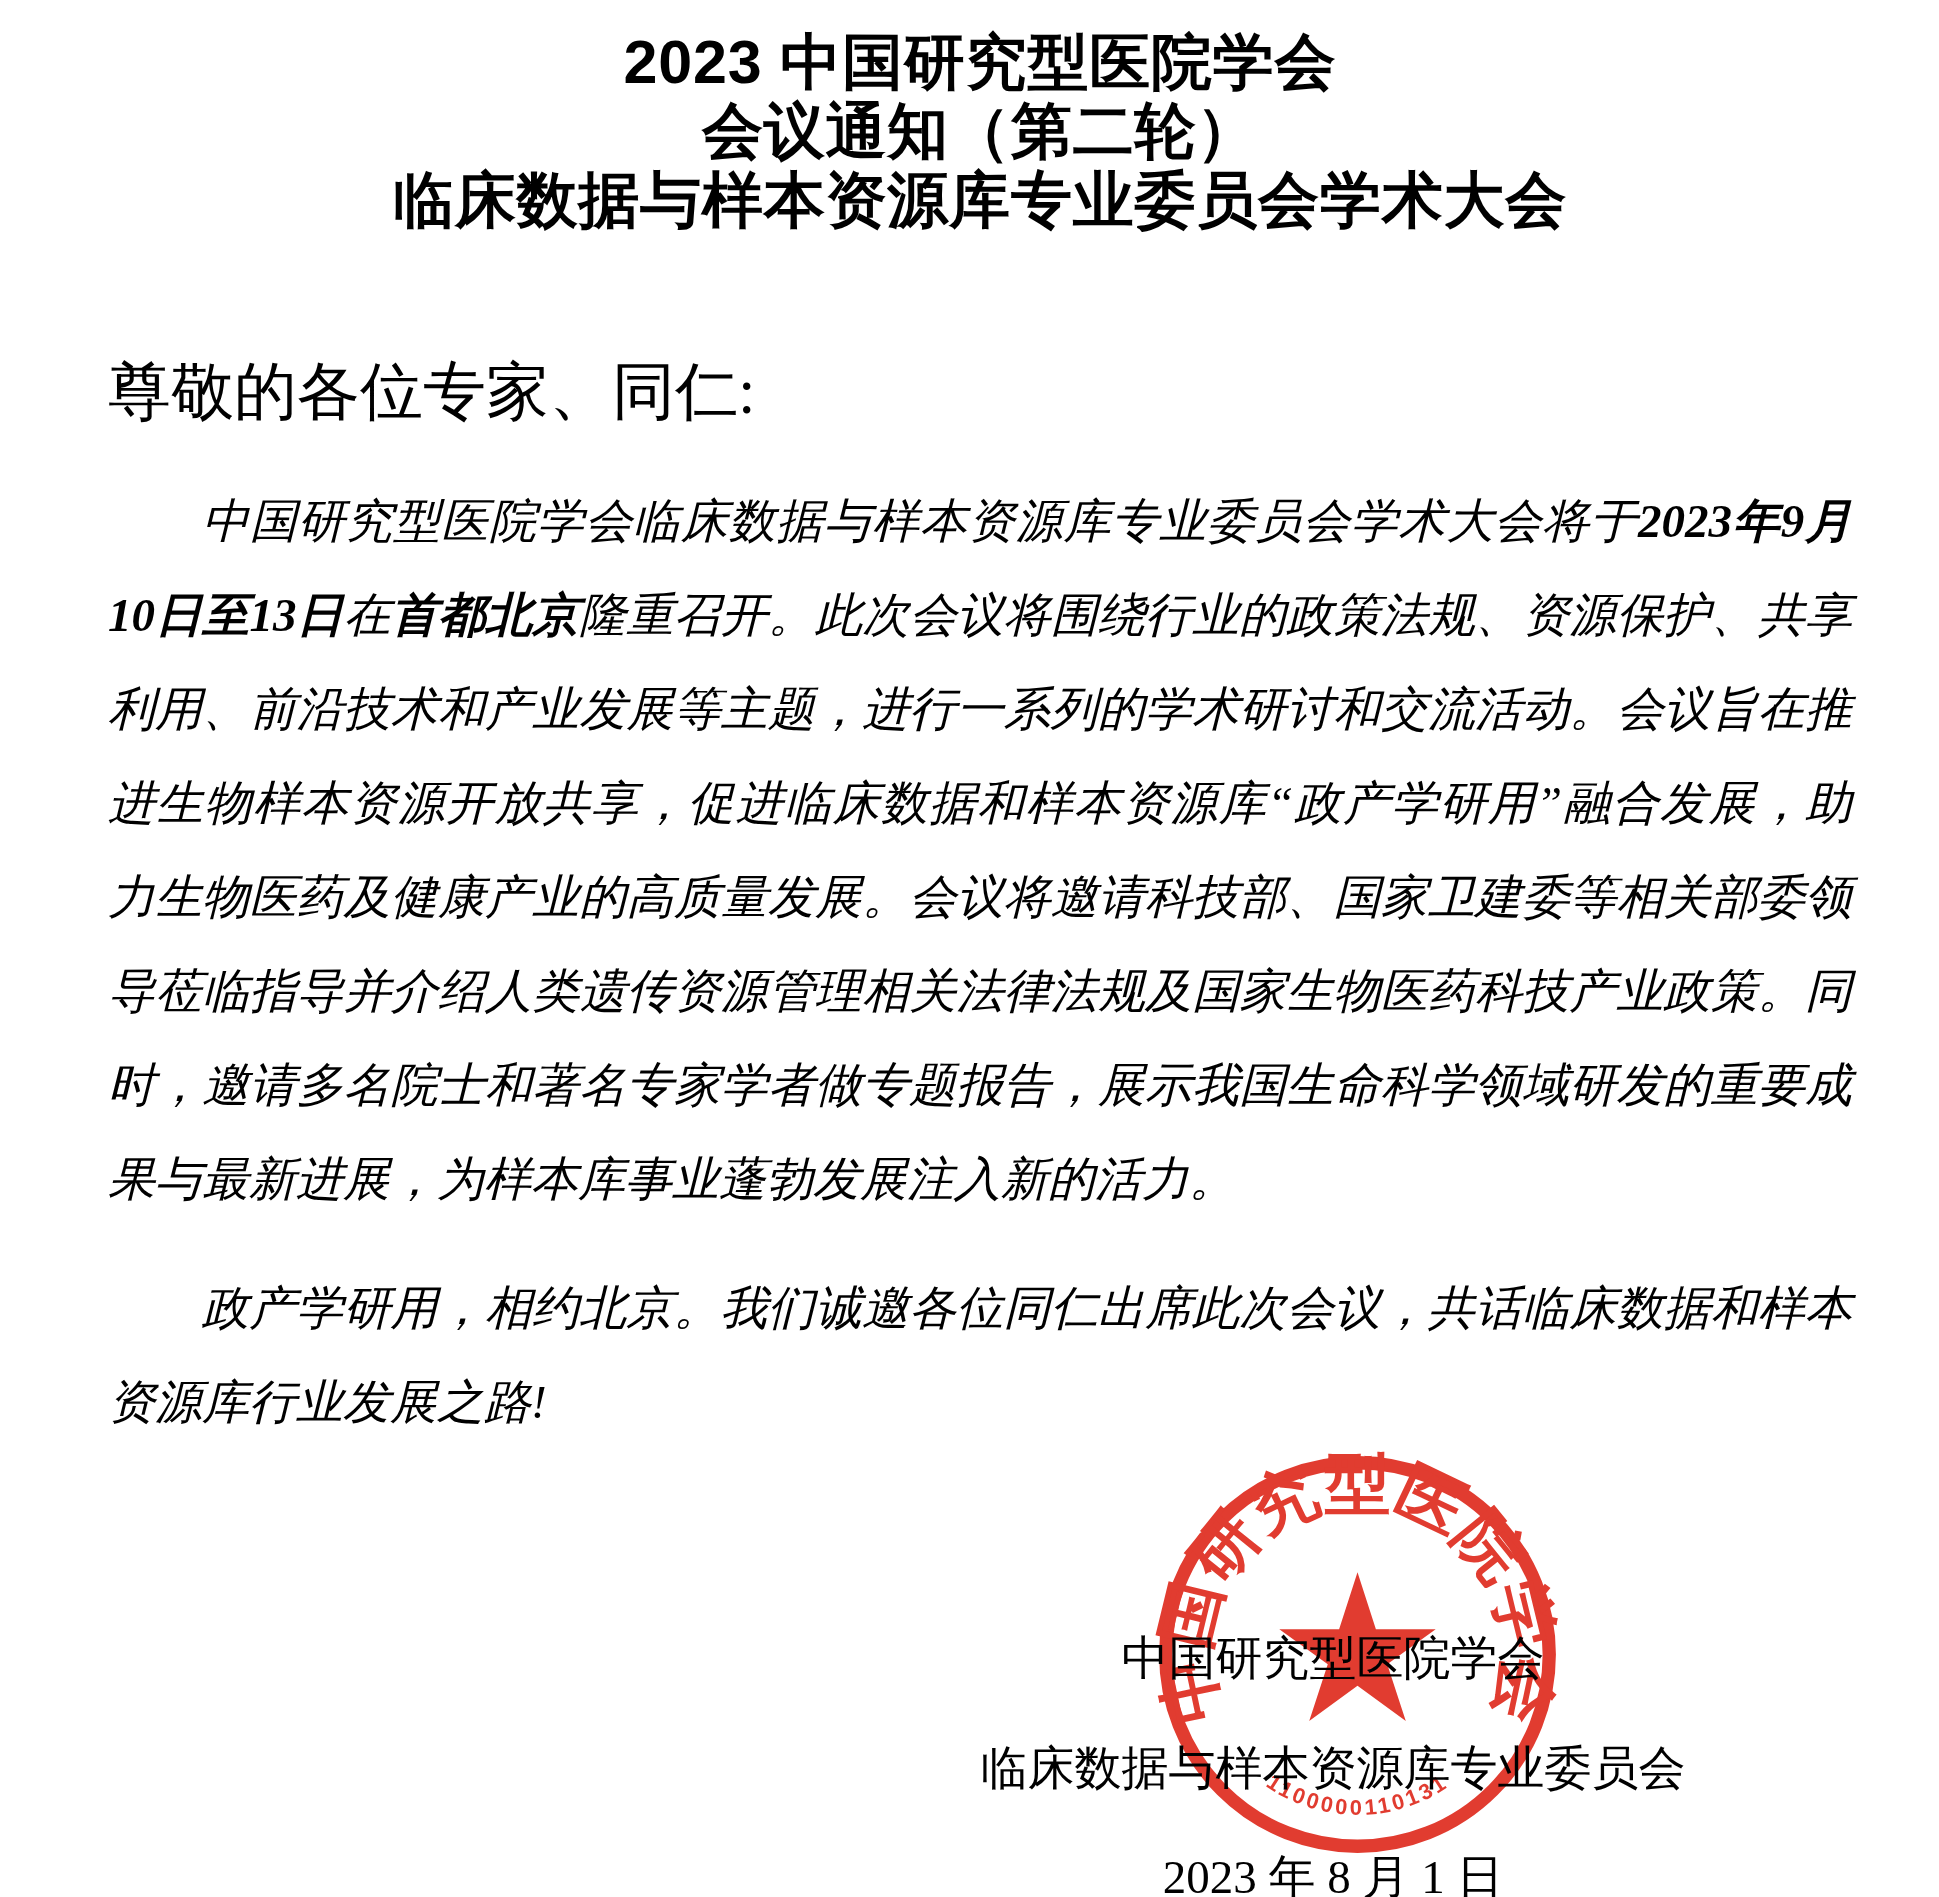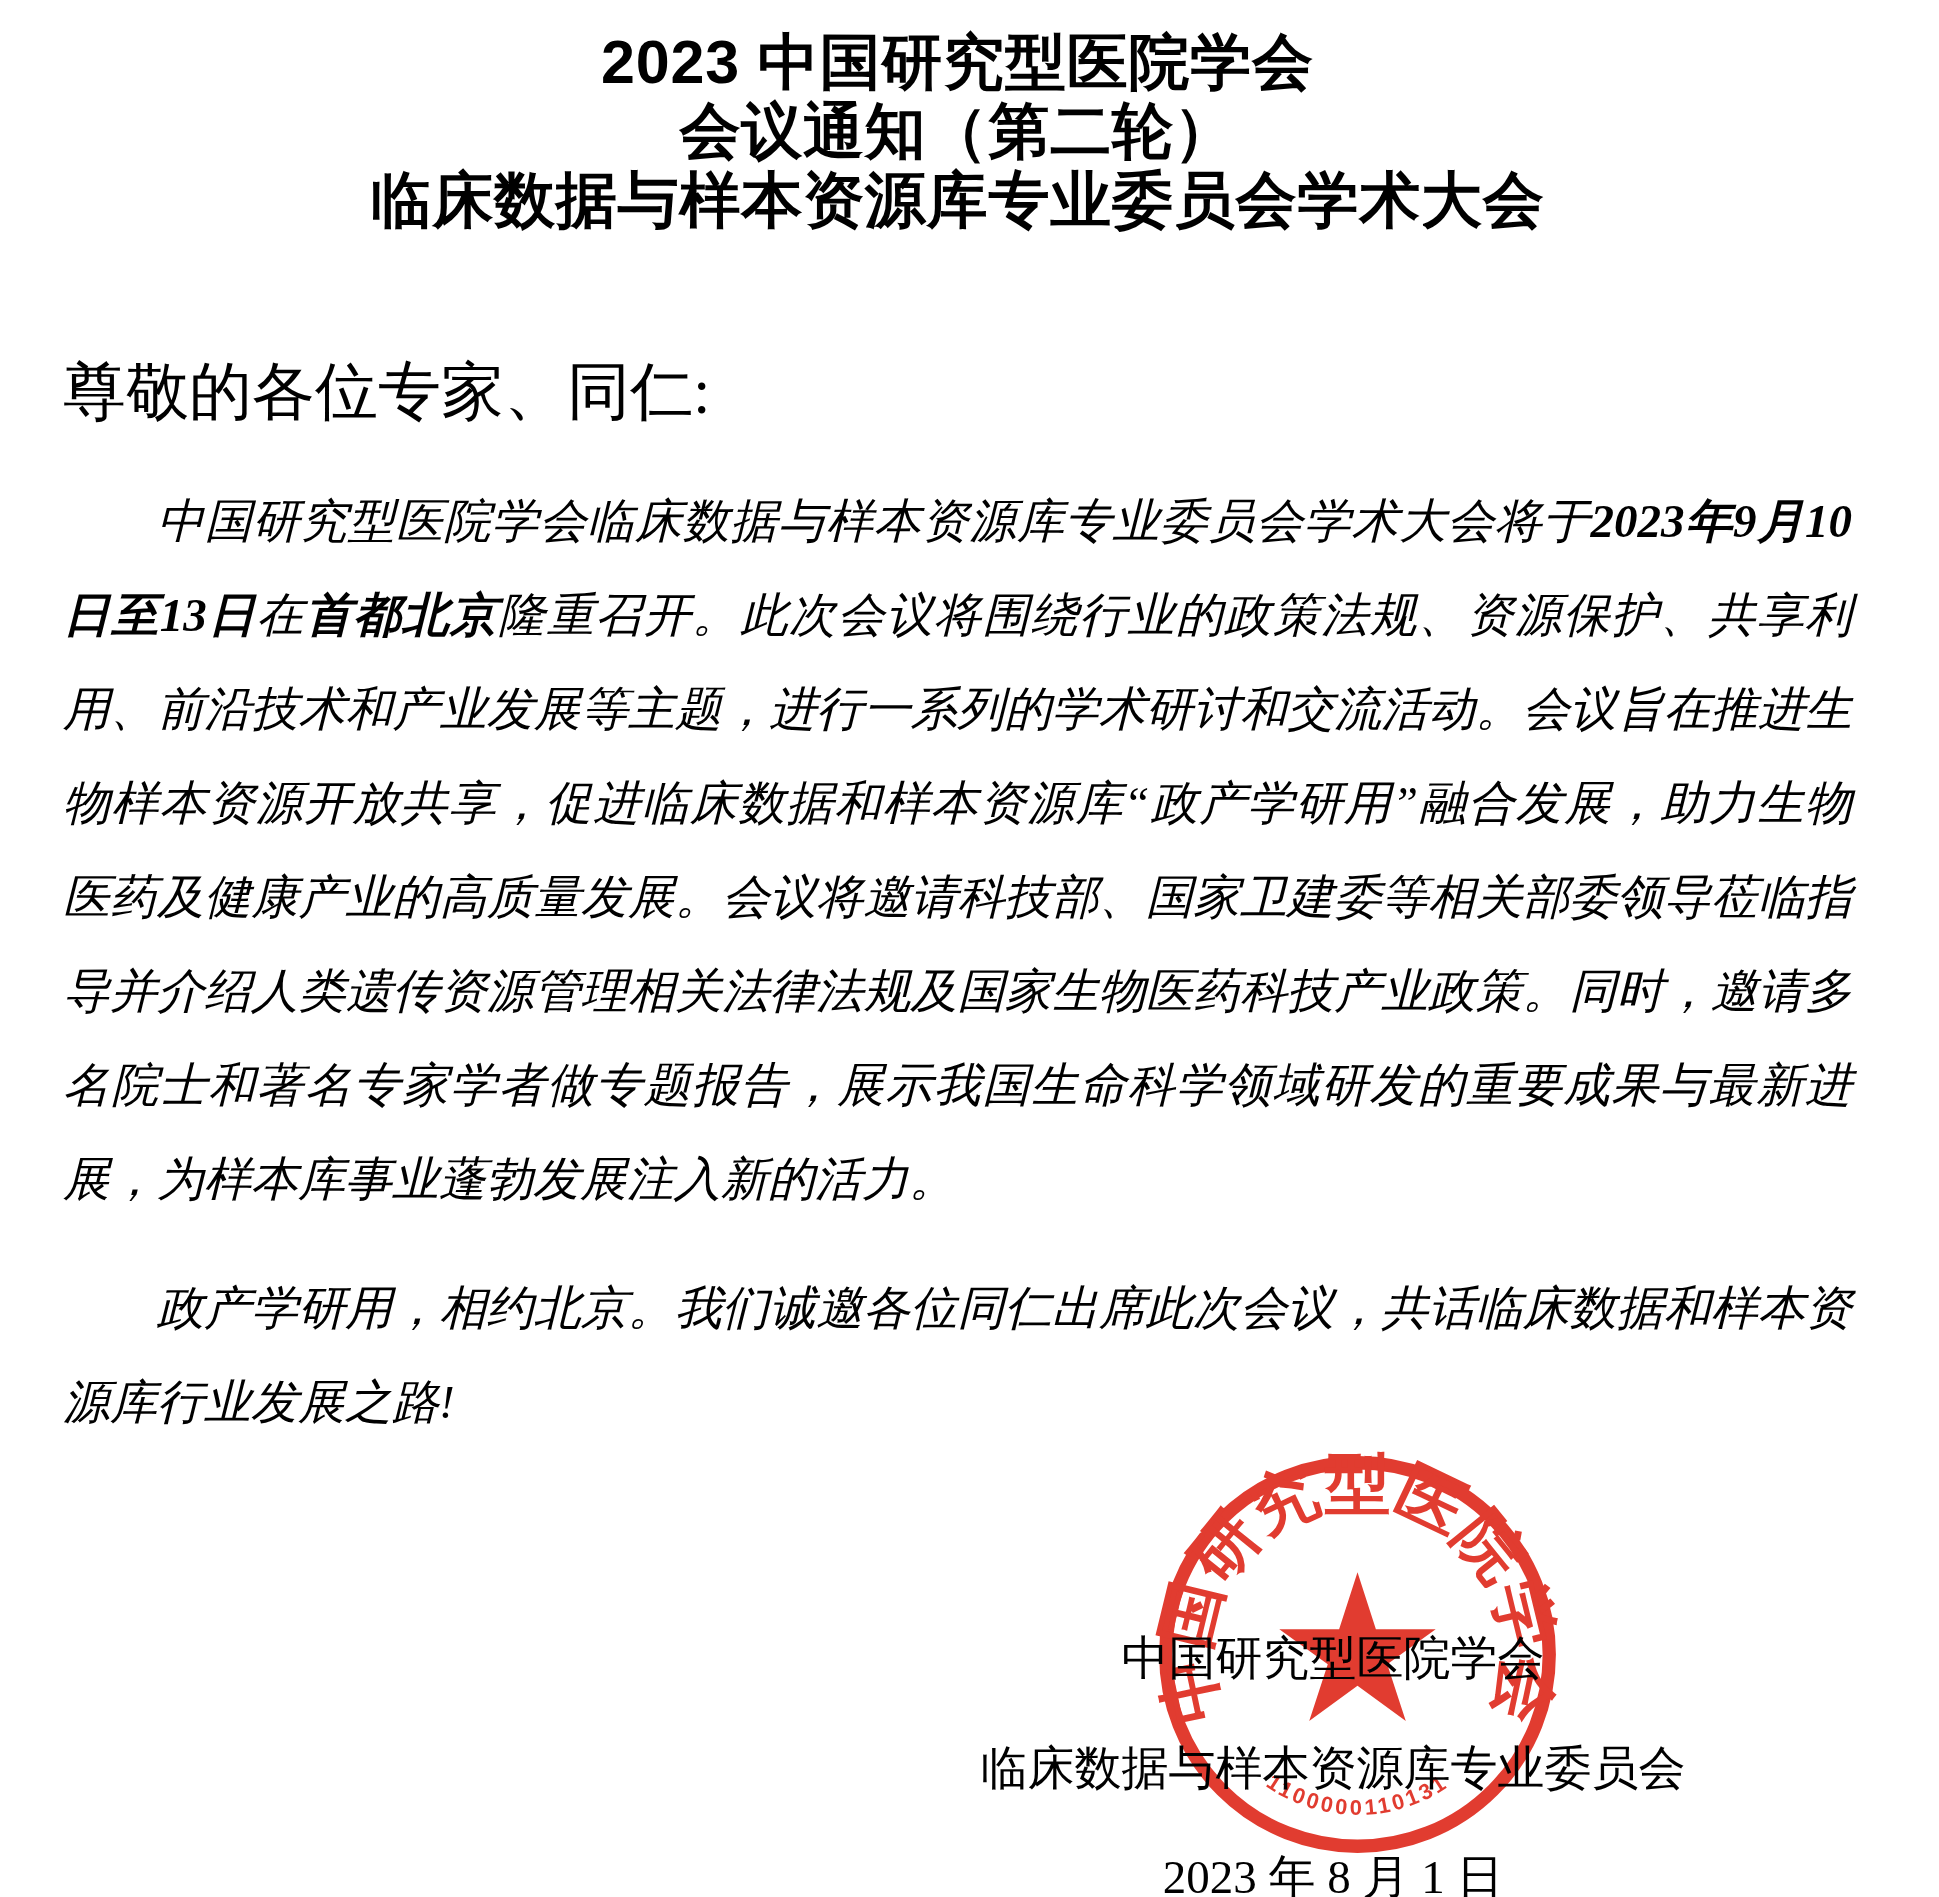--- a/index.html
+++ b/index.html
@@ -10,22 +10,21 @@
   .page {
     position: relative;
     width: 1940px;
     height: 1898px;
     background: #ffffff;
     overflow: hidden;
     font-family: "Liberation Serif", "DejaVu Serif", serif;
     color: #000000;
   }
   .content {
-    padding: 28px 88px 0 56px;
-    margin-left: 7px;
+    padding: 28px 88px 0 108px;
   }
   .title-block {
     text-align: center;
   }
   .title-line {
     font-family: "Liberation Sans", "DejaVu Sans", sans-serif;
     font-weight: 900;
     font-size: 61px;
     line-height: 69px;
     letter-spacing: 0.8px;

